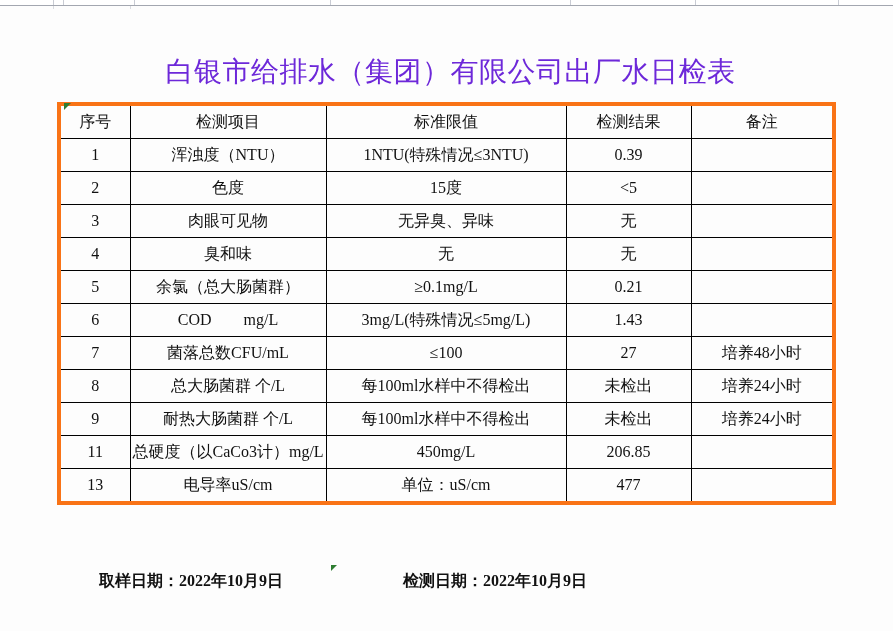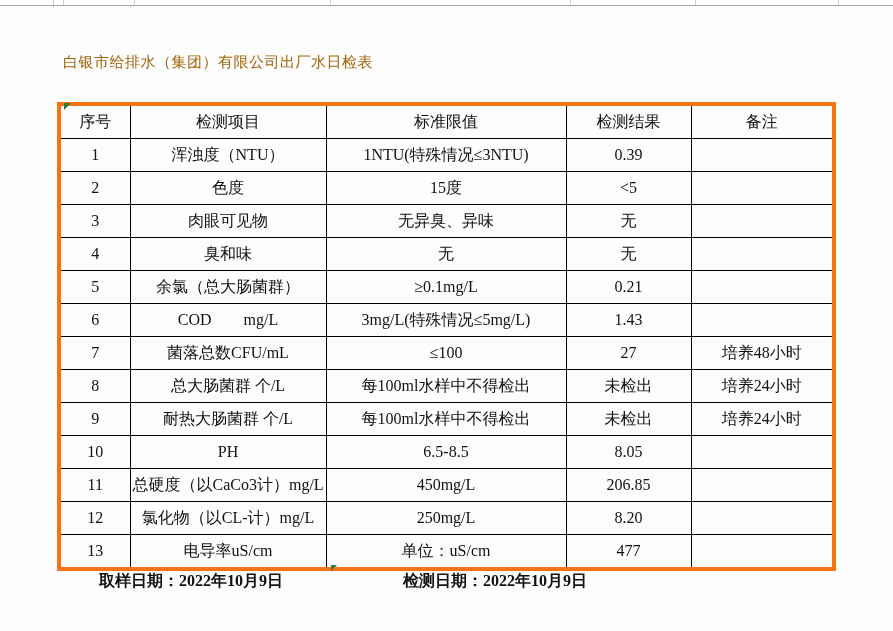--- a/index.html
+++ b/index.html
@@ -18,21 +18,21 @@
     background:#ffffff;border-bottom:1px solid #a3a7b0;
   }
   .top-strip .vline{
     position:absolute;top:0;width:1px;height:5px;background:#c9ccd4;
   }
   .tick{
     position:absolute;top:6px;width:1px;height:3px;background:#d9dbe0;
   }
   .page-title{
     position:absolute;top:53px;left:63px;width:775px;
-    font-size:15px;font-weight:normal;color:#a16207;
+    text-align:center;font-size:28px;font-weight:normal;color:#6d28d9;
     letter-spacing:0.5px;white-space:nowrap;
   }
   table.report{
     position:absolute;top:102px;left:57px;
     width:775px;border-collapse:collapse;table-layout:fixed;
     border:4px solid #f97316;
   }
   table.report th, table.report td{
     border:1px solid #000;
     height:32px;padding:0 2px;
@@ -146,38 +146,24 @@
         <td>培养24小时</td>
       </tr>
       <tr>
         <td>9</td>
         <td>耐热大肠菌群 个/L</td>
         <td>每100ml水样中不得检出</td>
         <td>未检出</td>
         <td>培养24小时</td>
       </tr>
       <tr>
-        <td>10</td>
-        <td>PH</td>
-        <td>6.5-8.5</td>
-        <td>8.05</td>
-        <td></td>
-      </tr>
-      <tr>
         <td>11</td>
         <td>总硬度（以CaCo3计）mg/L</td>
         <td>450mg/L</td>
         <td>206.85</td>
-        <td></td>
-      </tr>
-      <tr>
-        <td>12</td>
-        <td>氯化物（以CL-计）mg/L</td>
-        <td>250mg/L</td>
-        <td>8.20</td>
         <td></td>
       </tr>
       <tr>
         <td>13</td>
         <td>电导率uS/cm</td>
         <td>单位：uS/cm</td>
         <td>477</td>
         <td></td>
       </tr>
     </tbody>

